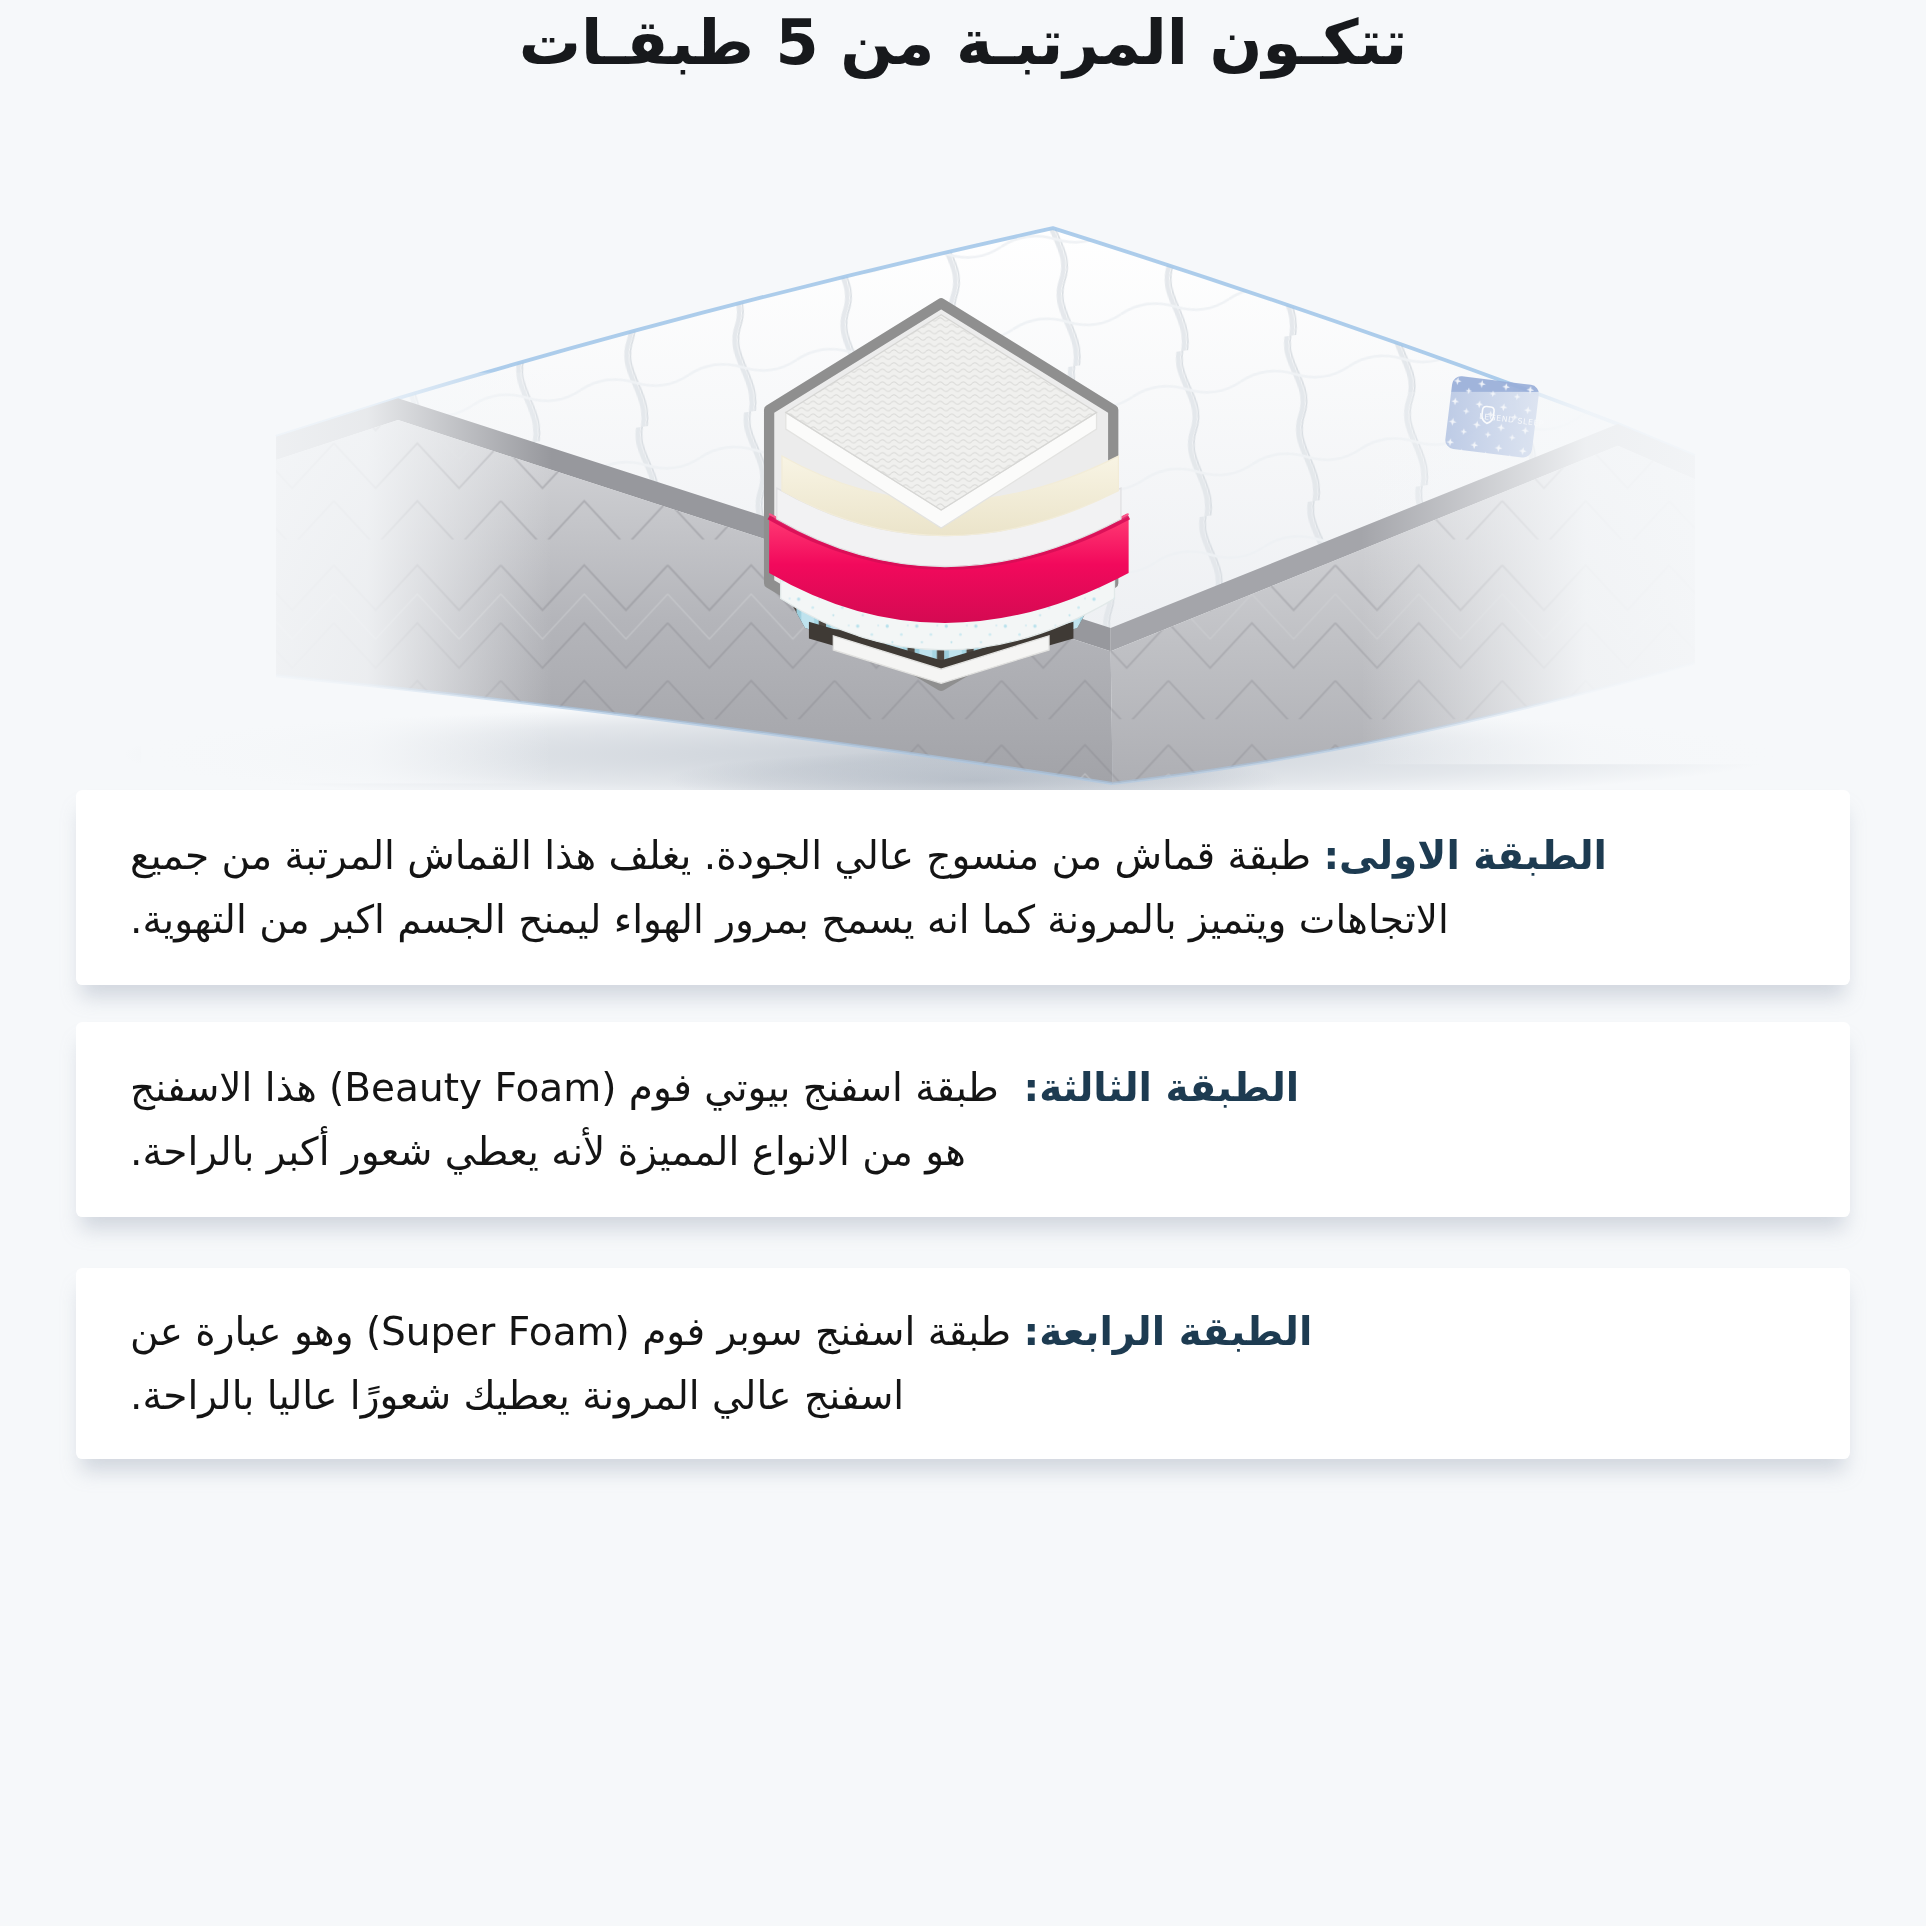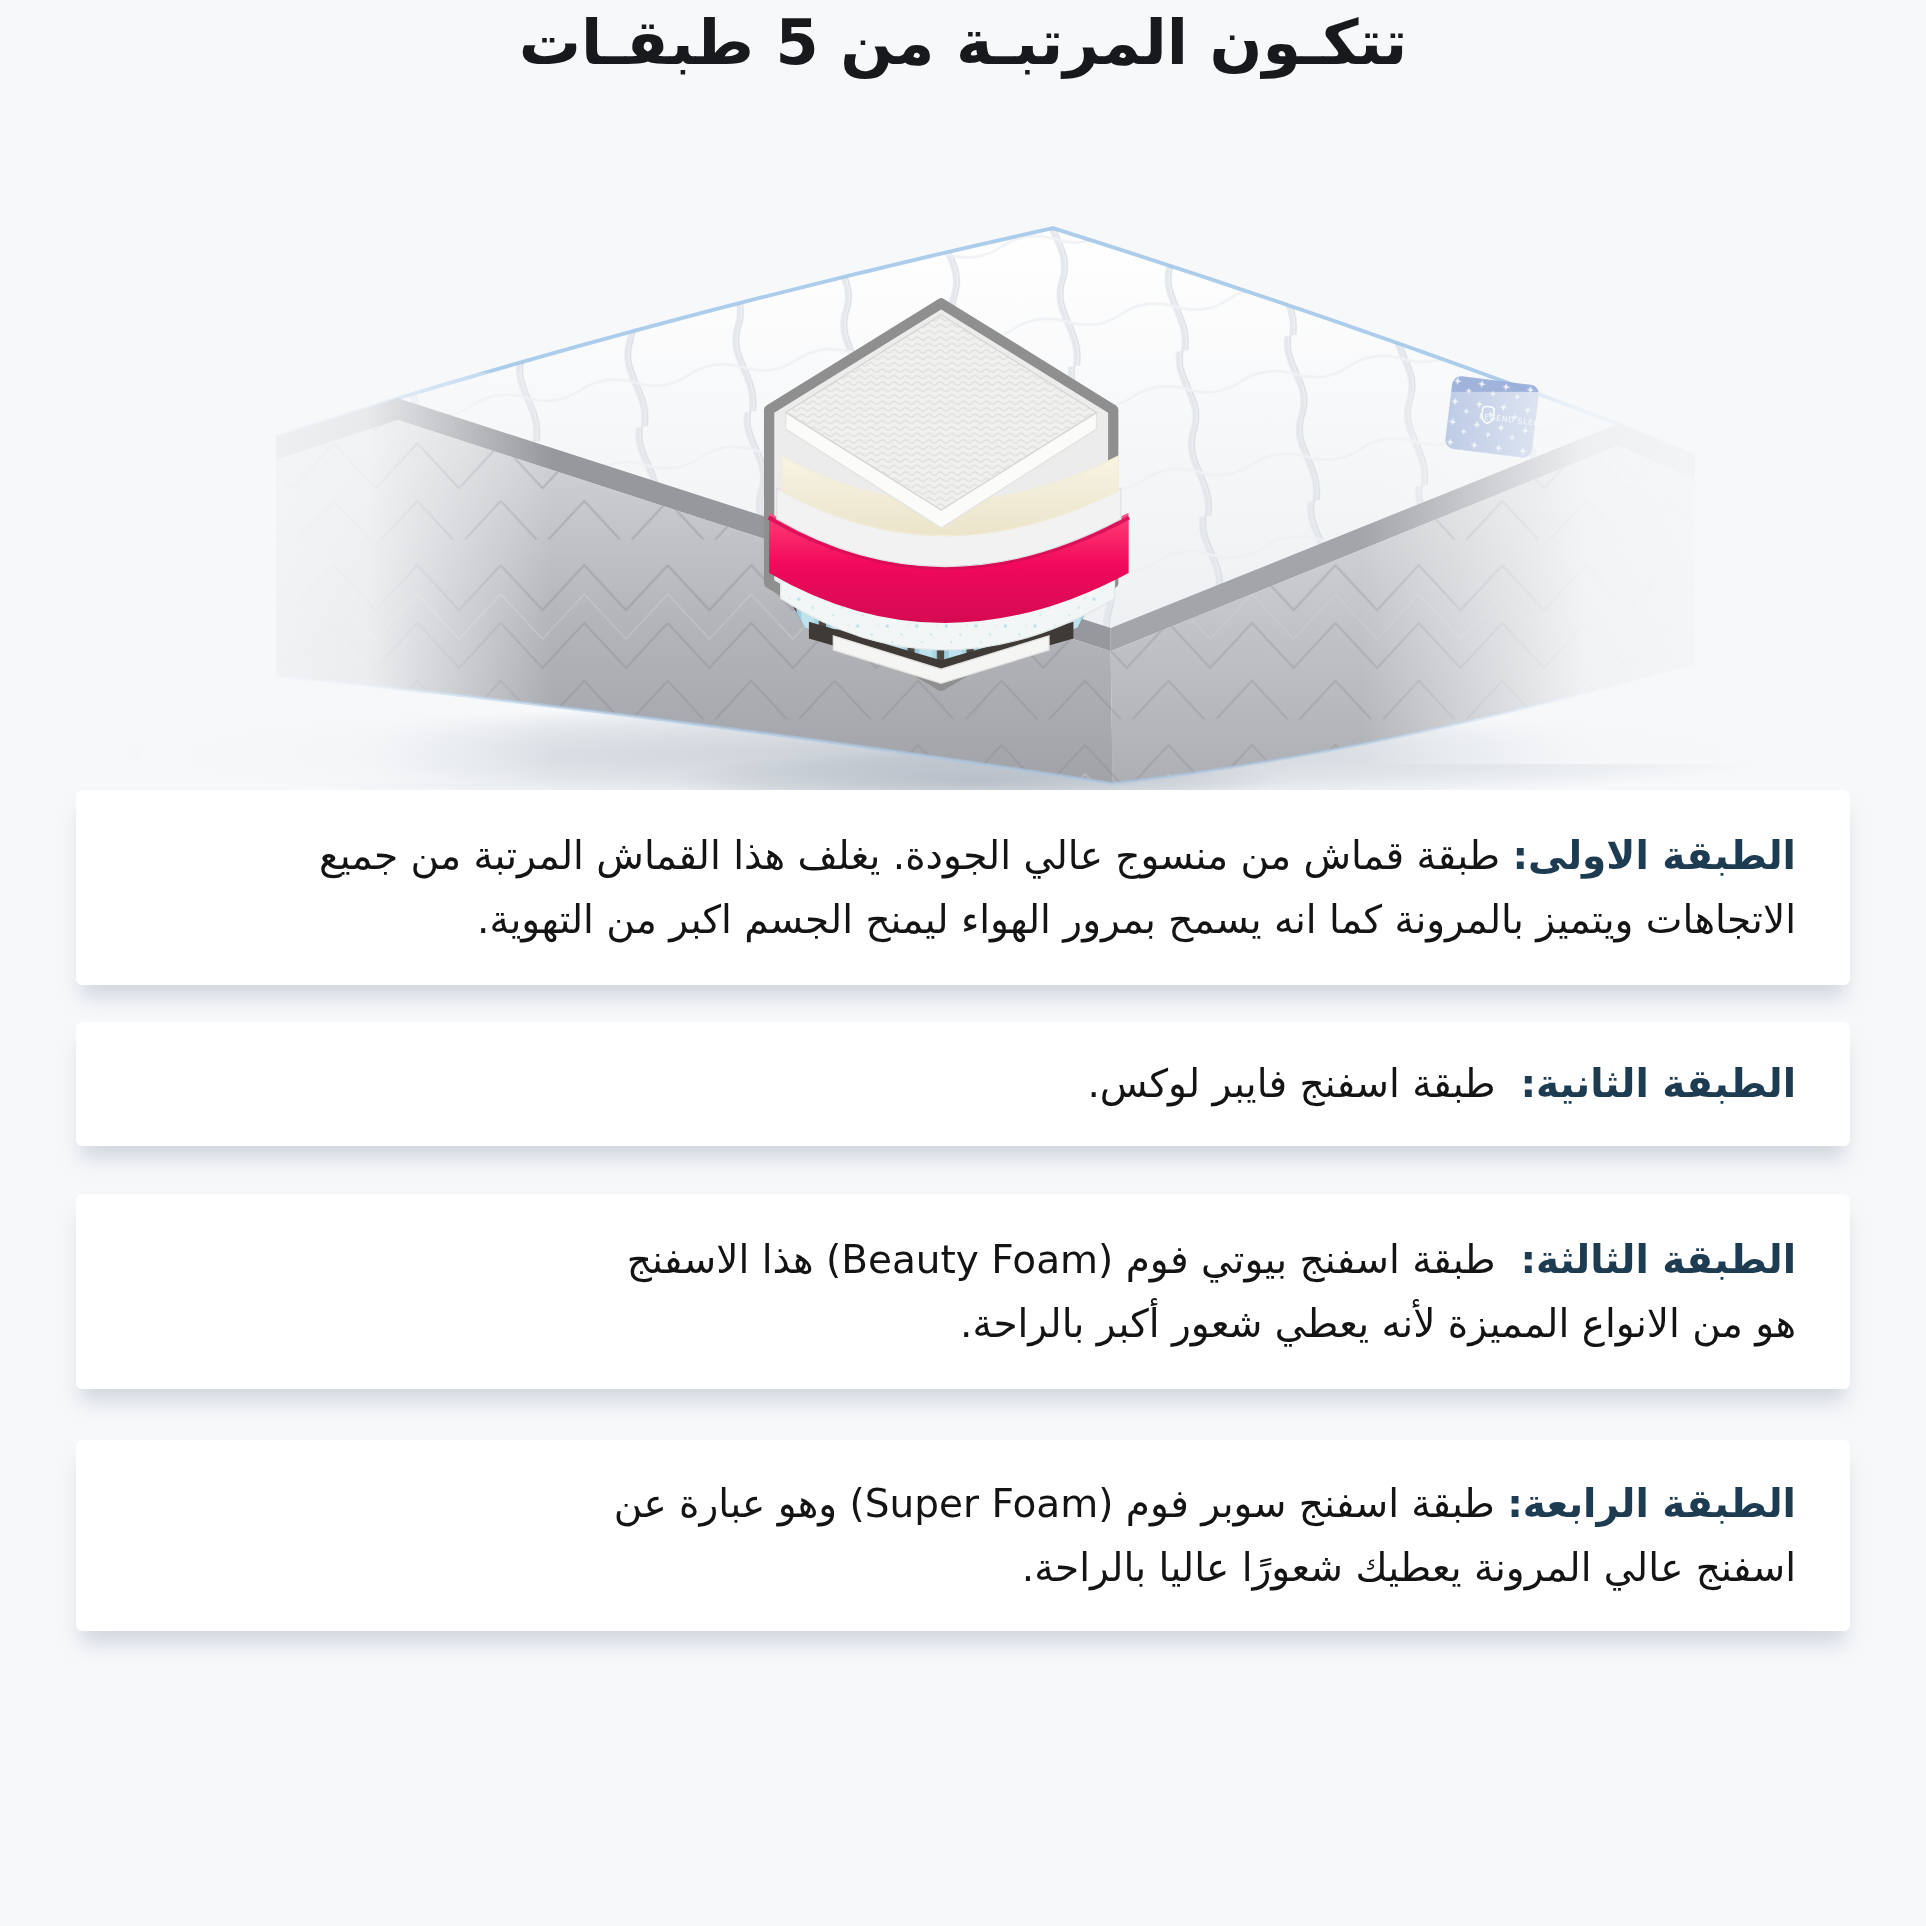--- a/index.html
+++ b/index.html
@@ -39,21 +39,21 @@
     box-shadow:0 16.7px 20.5px -5.1px rgba(150,160,178,.38);
   }
   .card-1{min-height:195px;}
   .card-2{min-height:124px;margin-bottom:48px;}
   .card-3{min-height:195px;margin-bottom:51px;}
   .card-4{min-height:191px;margin-bottom:58px;}
   .card-5{min-height:193px;margin-bottom:26px;}
   .card p{
     margin:0;
     direction:rtl;
-    text-align:right;
+    text-align:left;
     font-size:39px;
     line-height:1.62;
     color:#141414;
   }
   .lbl{
     color:#1d3b51;
     font-weight:700;
   }
   .body{white-space:pre-wrap;}
 </style>
@@ -206,23 +206,20 @@
     <rect x="220" y="300" width="640" height="640" fill="url(#fadeL)"></rect>
     <rect x="2120" y="330" width="700" height="580" fill="url(#fadeR)"></rect>
   </svg>
 </div>
 
 <section class="cards">
   <article class="card card-1">
     <p><span class="lbl">الطبقة الاولى:</span><span class="body"> طبقة قماش من منسوج عالي الجودة. يغلف هذا القماش المرتبة من جميع
 الاتجاهات ويتميز بالمرونة كما انه يسمح بمرور الهواء ليمنح الجسم اكبر من التهوية.</span></p>
   </article>
-  <article class="card card-2">
-    <p><span class="lbl">الطبقة الثانية:</span><span class="body">  طبقة اسفنج فايبر لوكس.</span></p>
-  </article>
   <article class="card card-3">
     <p><span class="lbl">الطبقة الثالثة:</span><span class="body">  طبقة اسفنج بيوتي فوم (Beauty Foam) هذا الاسفنج
 هو من الانواع المميزة لأنه يعطي شعور أكبر بالراحة.</span></p>
   </article>
   <article class="card card-4">
     <p><span class="lbl">الطبقة الرابعة:</span><span class="body"> طبقة اسفنج سوبر فوم (Super Foam) وهو عبارة عن
 اسفنج عالي المرونة يعطيك شعورًا عاليا بالراحة.</span></p>
   </article>
 </section>
 

